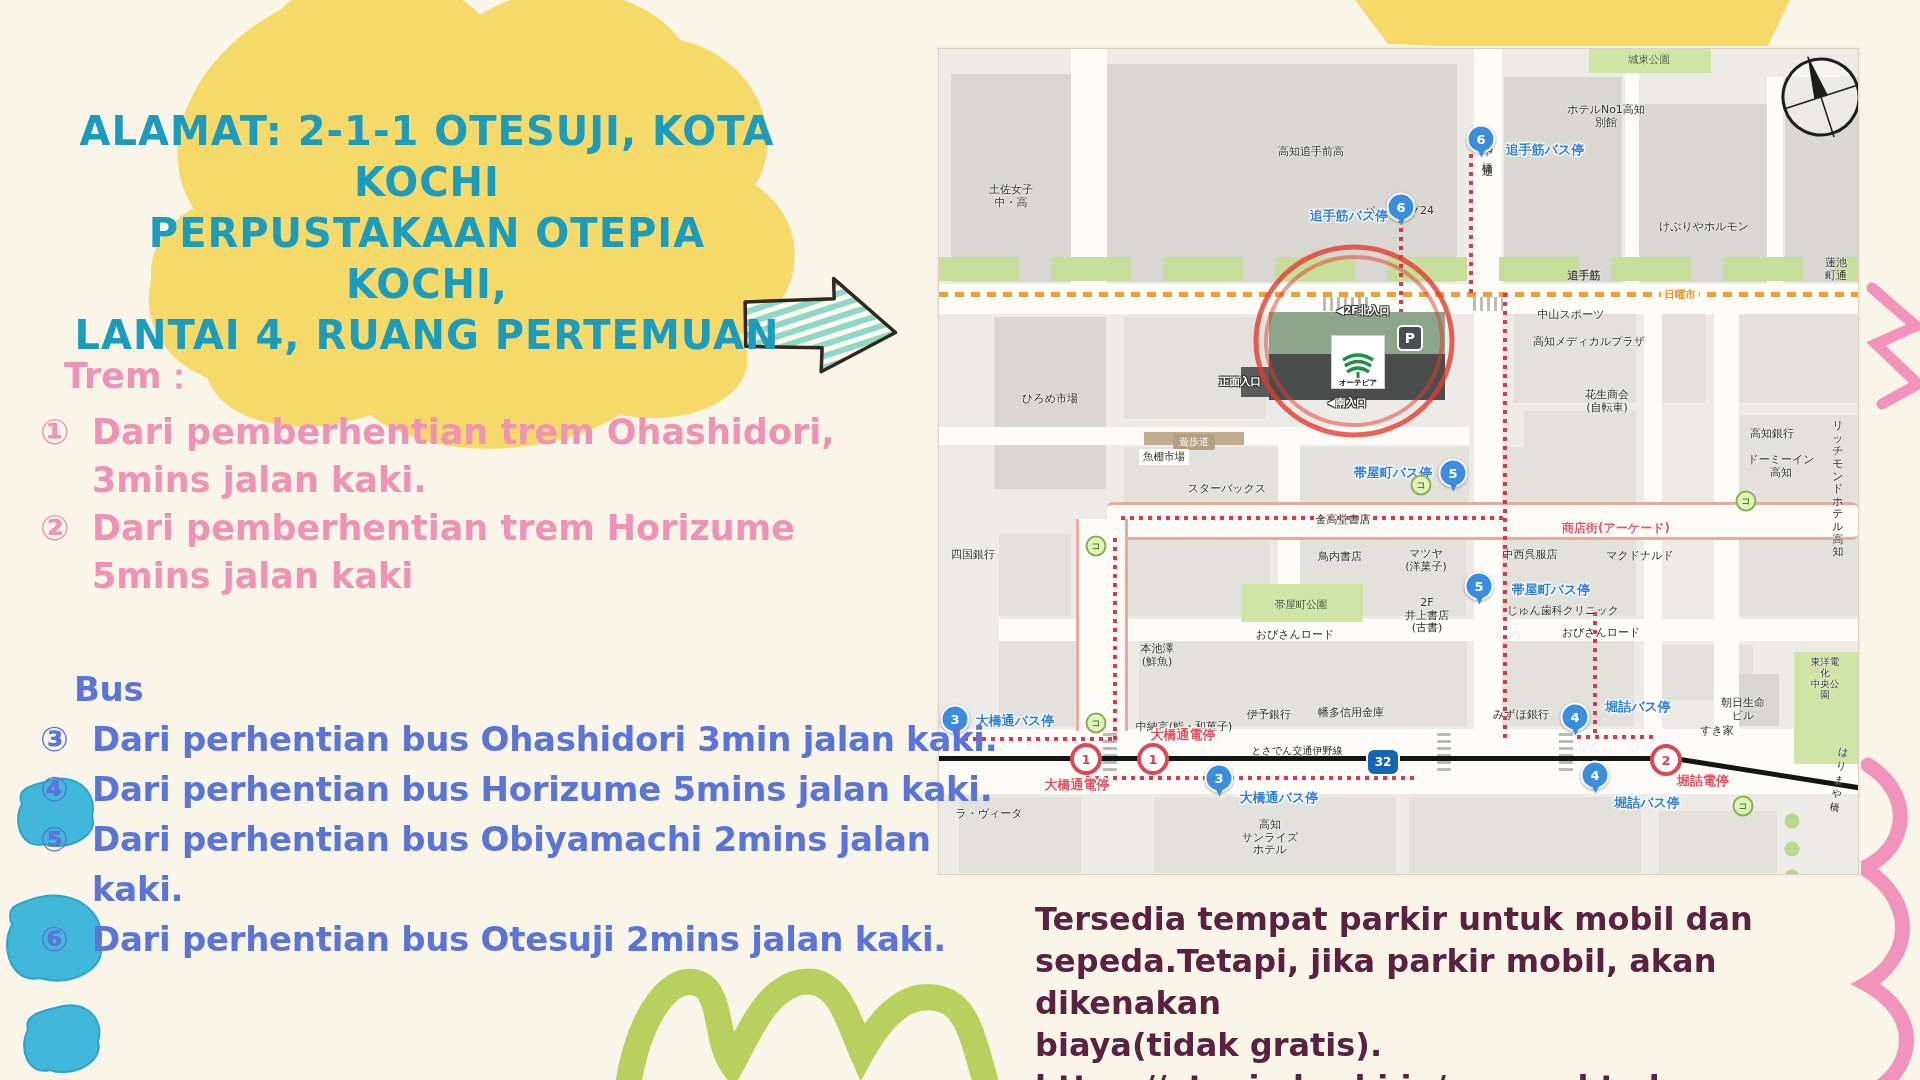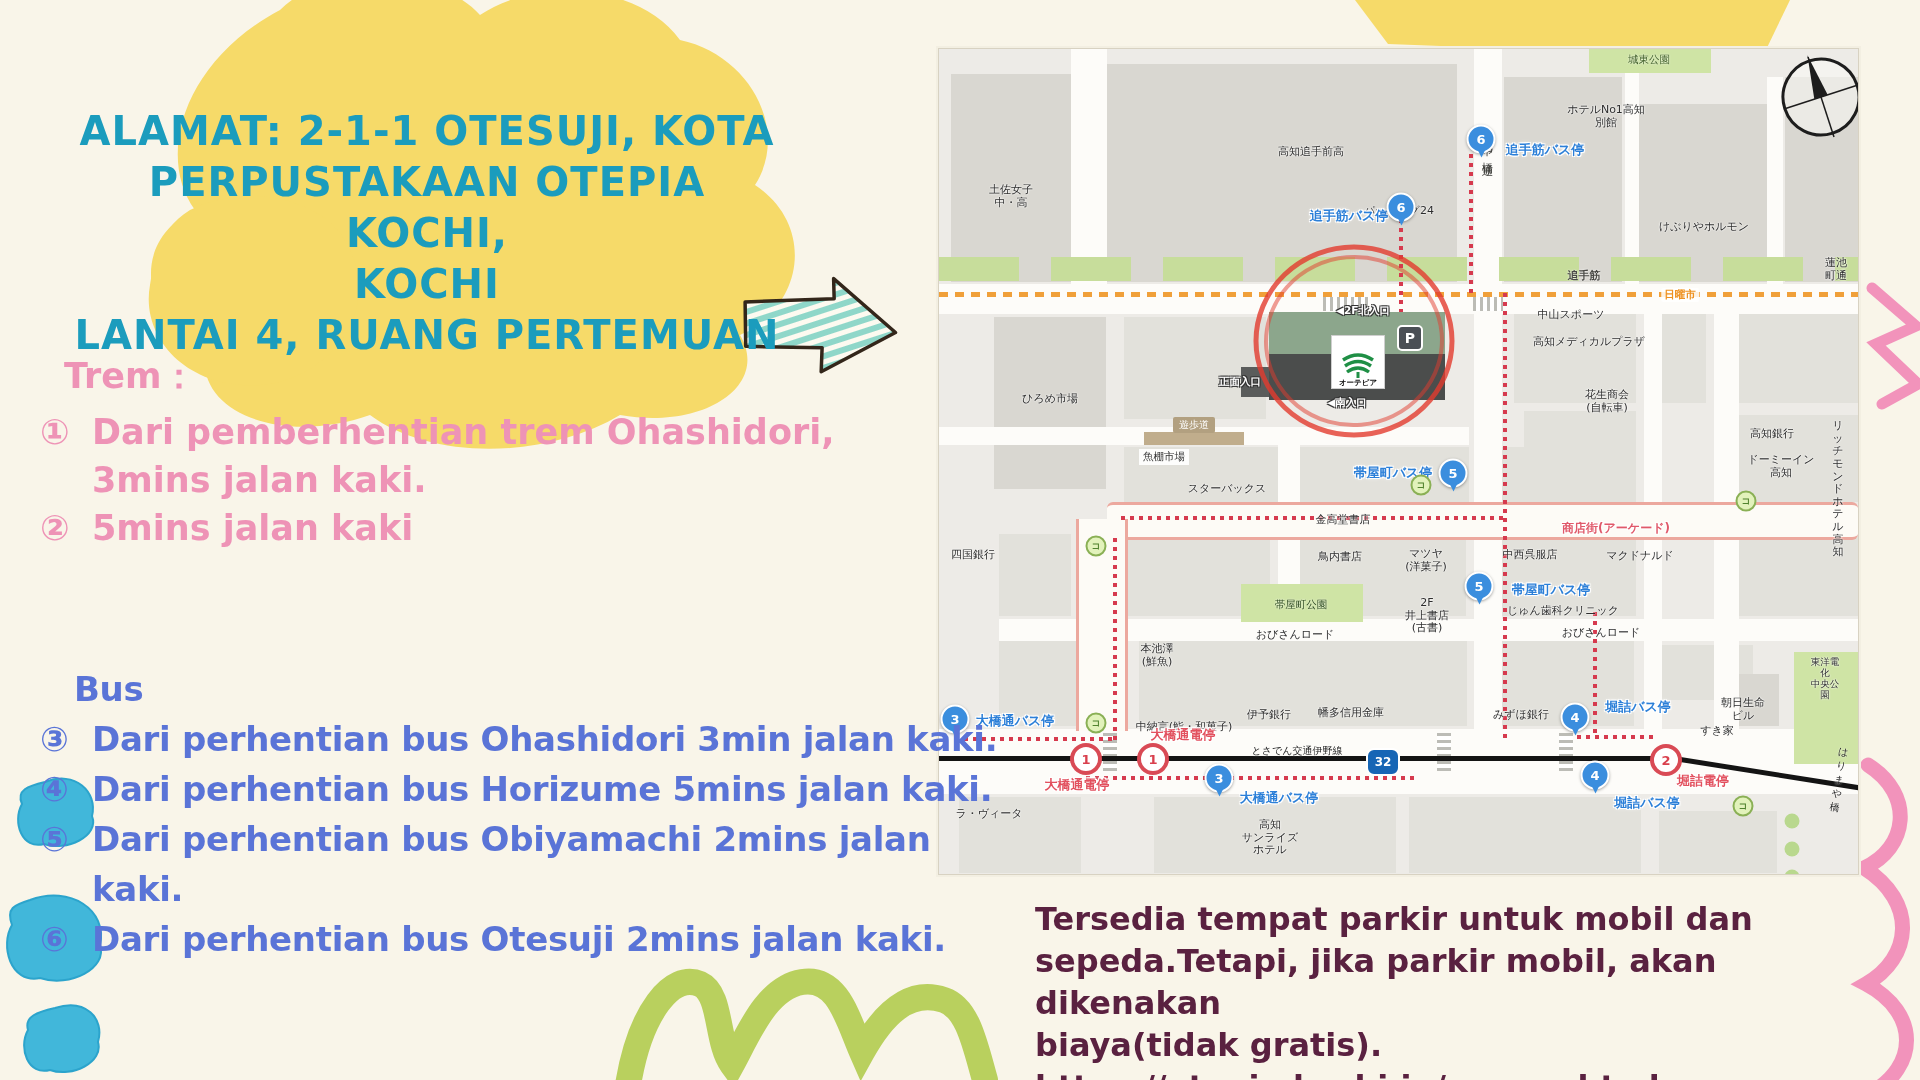--- a/index.html
+++ b/index.html
@@ -118,34 +118,35 @@
     </g>
     <path d="M628,1085 C640,1012 672,972 700,984 C722,994 716,1042 732,1064 C748,1035 766,988 802,982 C838,976 848,1020 862,1052 C882,1016 908,988 944,1000 C968,1008 975,1045 985,1080" fill="none" stroke="#b9d05e" stroke-width="26" stroke-linecap="round"></path>
     <g fill="none" stroke="#f293bb" stroke-linecap="round">
       <path d="M1872,288 L1916,326 L1876,344 L1918,384 L1882,404" stroke-width="11"></path>
       <path d="M1868,765 C1915,795 1908,848 1864,868 C1918,902 1912,958 1866,984 C1922,1014 1916,1068 1872,1092" stroke-width="15"></path>
     </g>
   </svg>
 
   <div id="title">
       <div>ALAMAT: 2-1-1 OTESUJI, KOTA</div>
+      <div>KOCHI</div>
       <div>PERPUSTAKAAN OTEPIA KOCHI,</div>
-      <div>KOCHI</div>
       <div>LANTAI 4, RUANG PERTEMUAN</div>
     </div>
 
   <div id="tram">
     <div class="hd">Trem：</div>
   <div class="li">
         <div class="n">①</div>
         <div>Dari pemberhentian trem Ohashidori,</div>
         <div>3mins jalan kaki.</div>
       </div>
       <div class="li">
         <div class="n">②</div>
+        <div>Dari pemberhentian trem Horizume</div>
         <div>5mins jalan kaki</div>
       </div>
     </div>
 
   <div id="bus">
     <div class="hd">Bus</div>
   <div class="li">
         <div class="n">③</div>
         <div>Dari perhentian bus Ohashidori 3min jalan kaki.</div>
       </div>
@@ -311,21 +312,21 @@
       <div class="lb pl" style="left: 331px; top: 789px; position: absolute;">高知
 サンライズ
 ホテル</div>
       <div class="lb sn" style="left: 645px; top: 226px; position: absolute;">追手筋</div>
       <div class="lb sn k" style="left: 358px; top: 702px; position: absolute;">とさでん交通伊野線</div>
       <div class="lb sn k" style="left: 900px; top: 731px; position: absolute; transform: translate(-50%, -50%) rotate(9deg);">はりまや橋</div>
       <div class="lb vt" style="left: 548px; top: 105px; position: absolute;">中の橋通り</div>
       <div class="lb gl" style="left: 710px; top: 11px; position: absolute;">城東公園</div>
       <div class="lb gl d" style="left: 362px; top: 556px; position: absolute;">帯屋町公園</div>
       <div class="lb or" style="left: 741px; top: 246px; position: absolute;">日曜市</div>
-      <div class="lb tt" style="left: 255px; top: 376px; position: absolute;">遊歩道</div>
+      <div class="lb tt" style="left: 255px; top: 393px; position: absolute;">遊歩道</div>
       <div class="lb wt" style="left: 225px; top: 408px; position: absolute;">魚棚市場</div>
       <div class="lb pk" style="left: 677px; top: 479px; position: absolute;">商店街(アーケード)</div>
       <div class="lb bl" style="left: 606px; top: 101px; position: absolute;">追手筋バス停</div>
       <div class="lb bl" style="left: 410px; top: 167px; position: absolute;">追手筋バス停</div>
       <div class="lb bl" style="left: 454px; top: 424px; position: absolute;">帯屋町バス停</div>
       <div class="lb bl" style="left: 612px; top: 541px; position: absolute;">帯屋町バス停</div>
       <div class="lb bl" style="left: 76px; top: 672px; position: absolute;">大橋通バス停</div>
       <div class="lb bl" style="left: 340px; top: 749px; position: absolute;">大橋通バス停</div>
       <div class="lb bl" style="left: 699px; top: 658px; position: absolute;">堀詰バス停</div>
       <div class="lb bl" style="left: 708px; top: 754px; position: absolute;">堀詰バス停</div>

